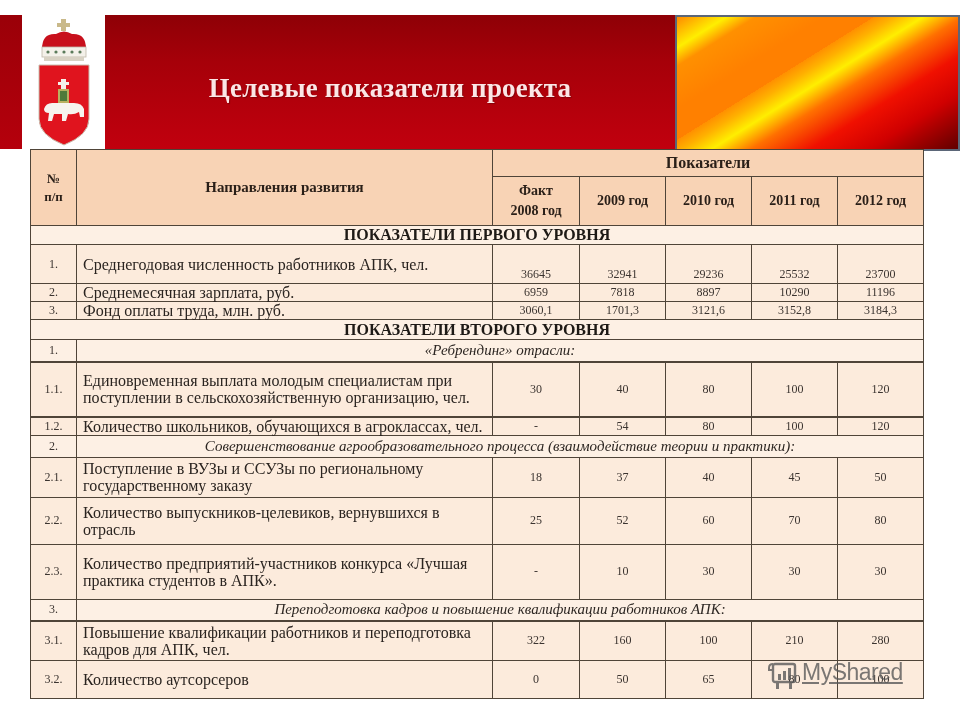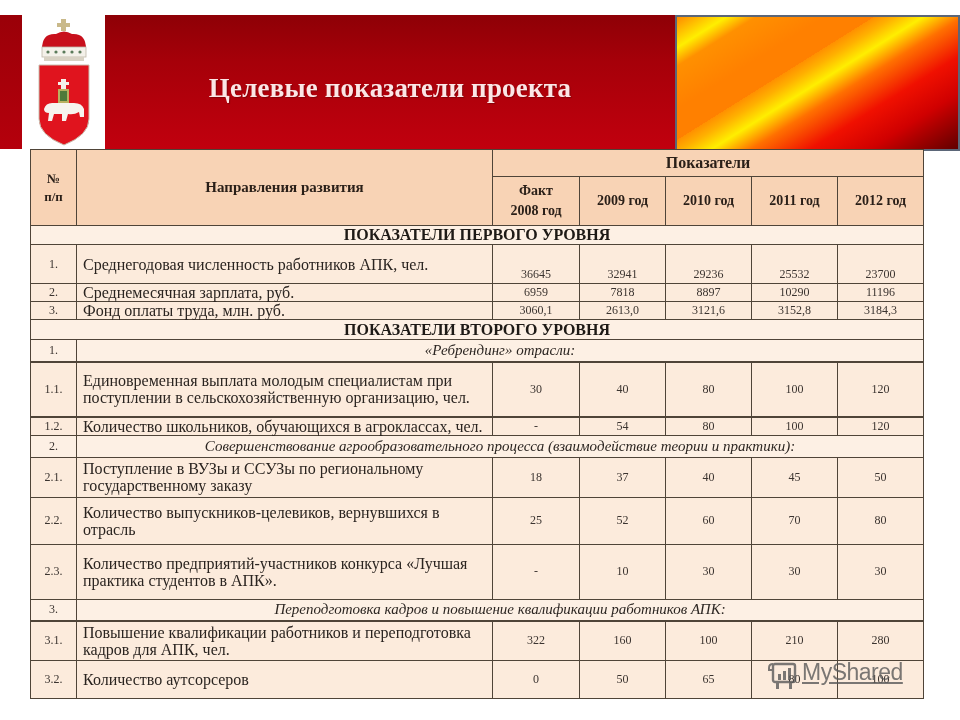--- a/index.html
+++ b/index.html
@@ -138,21 +138,21 @@
     <td class="c-val">6959</td>
     <td class="c-val">7818</td>
     <td class="c-val">8897</td>
     <td class="c-val">10290</td>
     <td class="c-val">11196</td>
   </tr>
   <tr class="row-light" style="height:18px">
     <td class="c-num">3.</td>
     <td class="c-text">Фонд оплаты труда, млн. руб.</td>
     <td class="c-val">3060,1</td>
-    <td class="c-val">2613,0</td>
+    <td class="c-val">1701,3</td>
     <td class="c-val">3121,6</td>
     <td class="c-val">3152,8</td>
     <td class="c-val">3184,3</td>
   </tr>
 
   <tr class="row-lighter" style="height:20px">
     <td colspan="7" class="sec-title">ПОКАЗАТЕЛИ ВТОРОГО УРОВНЯ</td>
   </tr>
 
   <tr class="row-lighter" style="height:22px">

